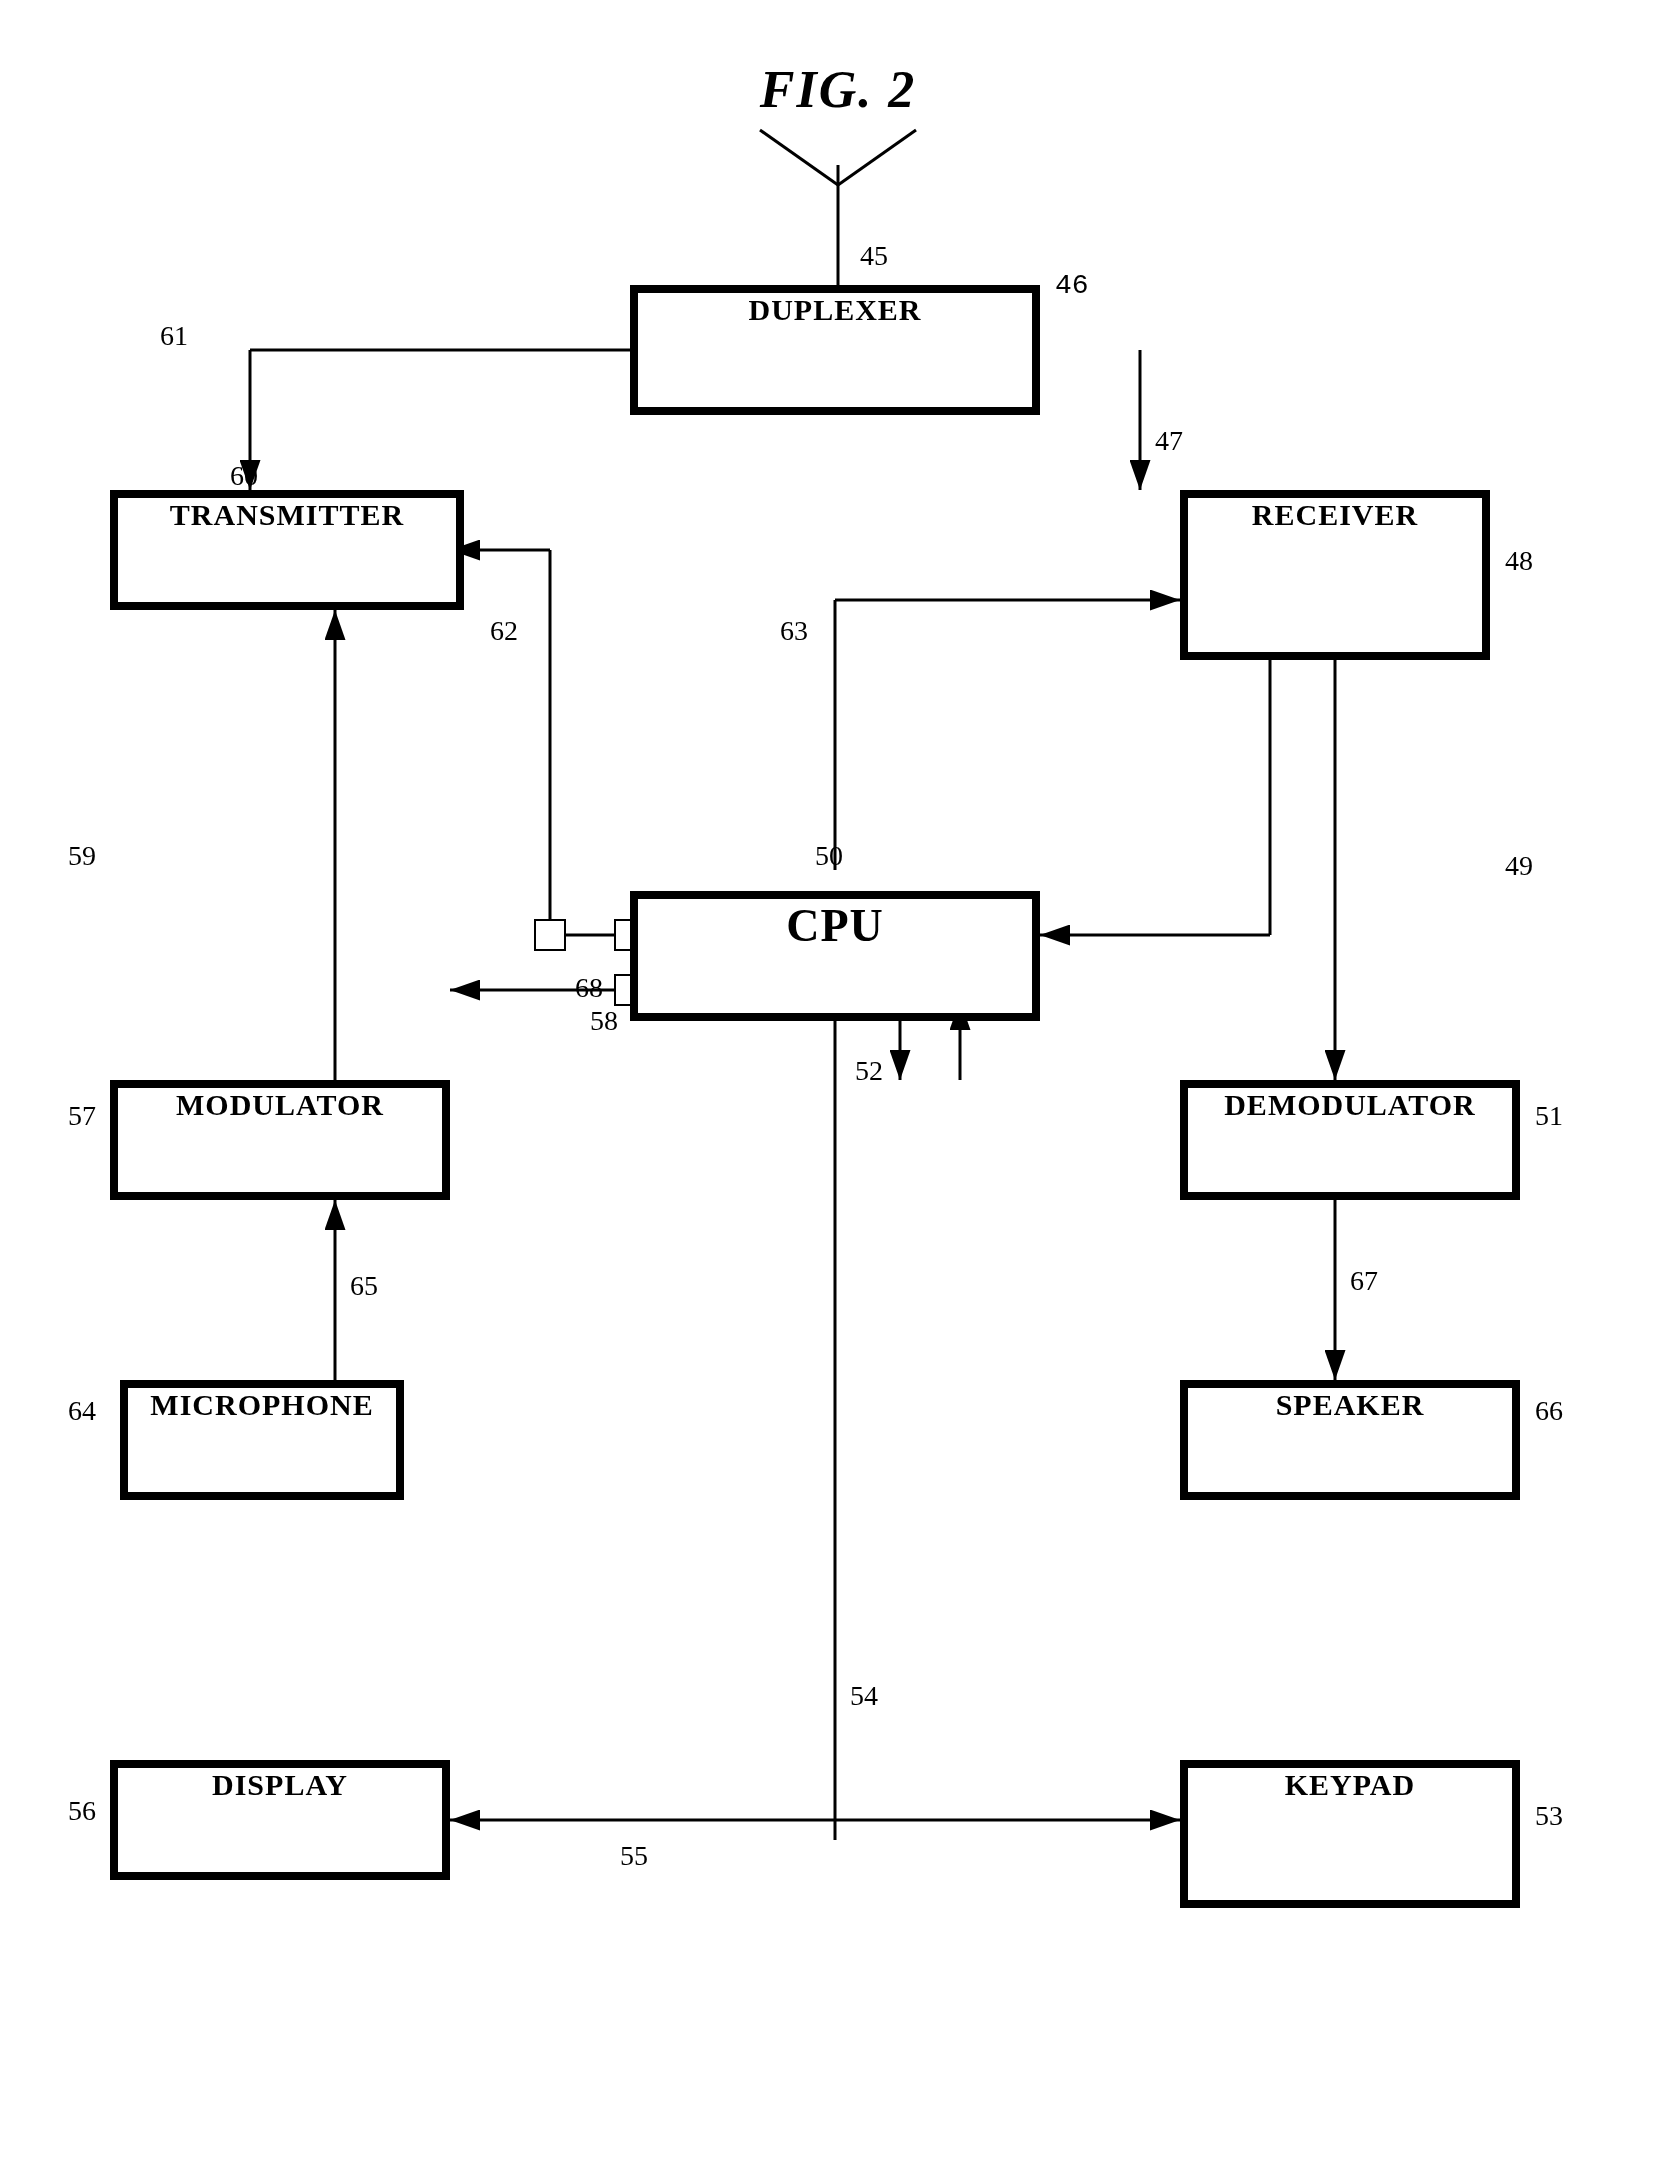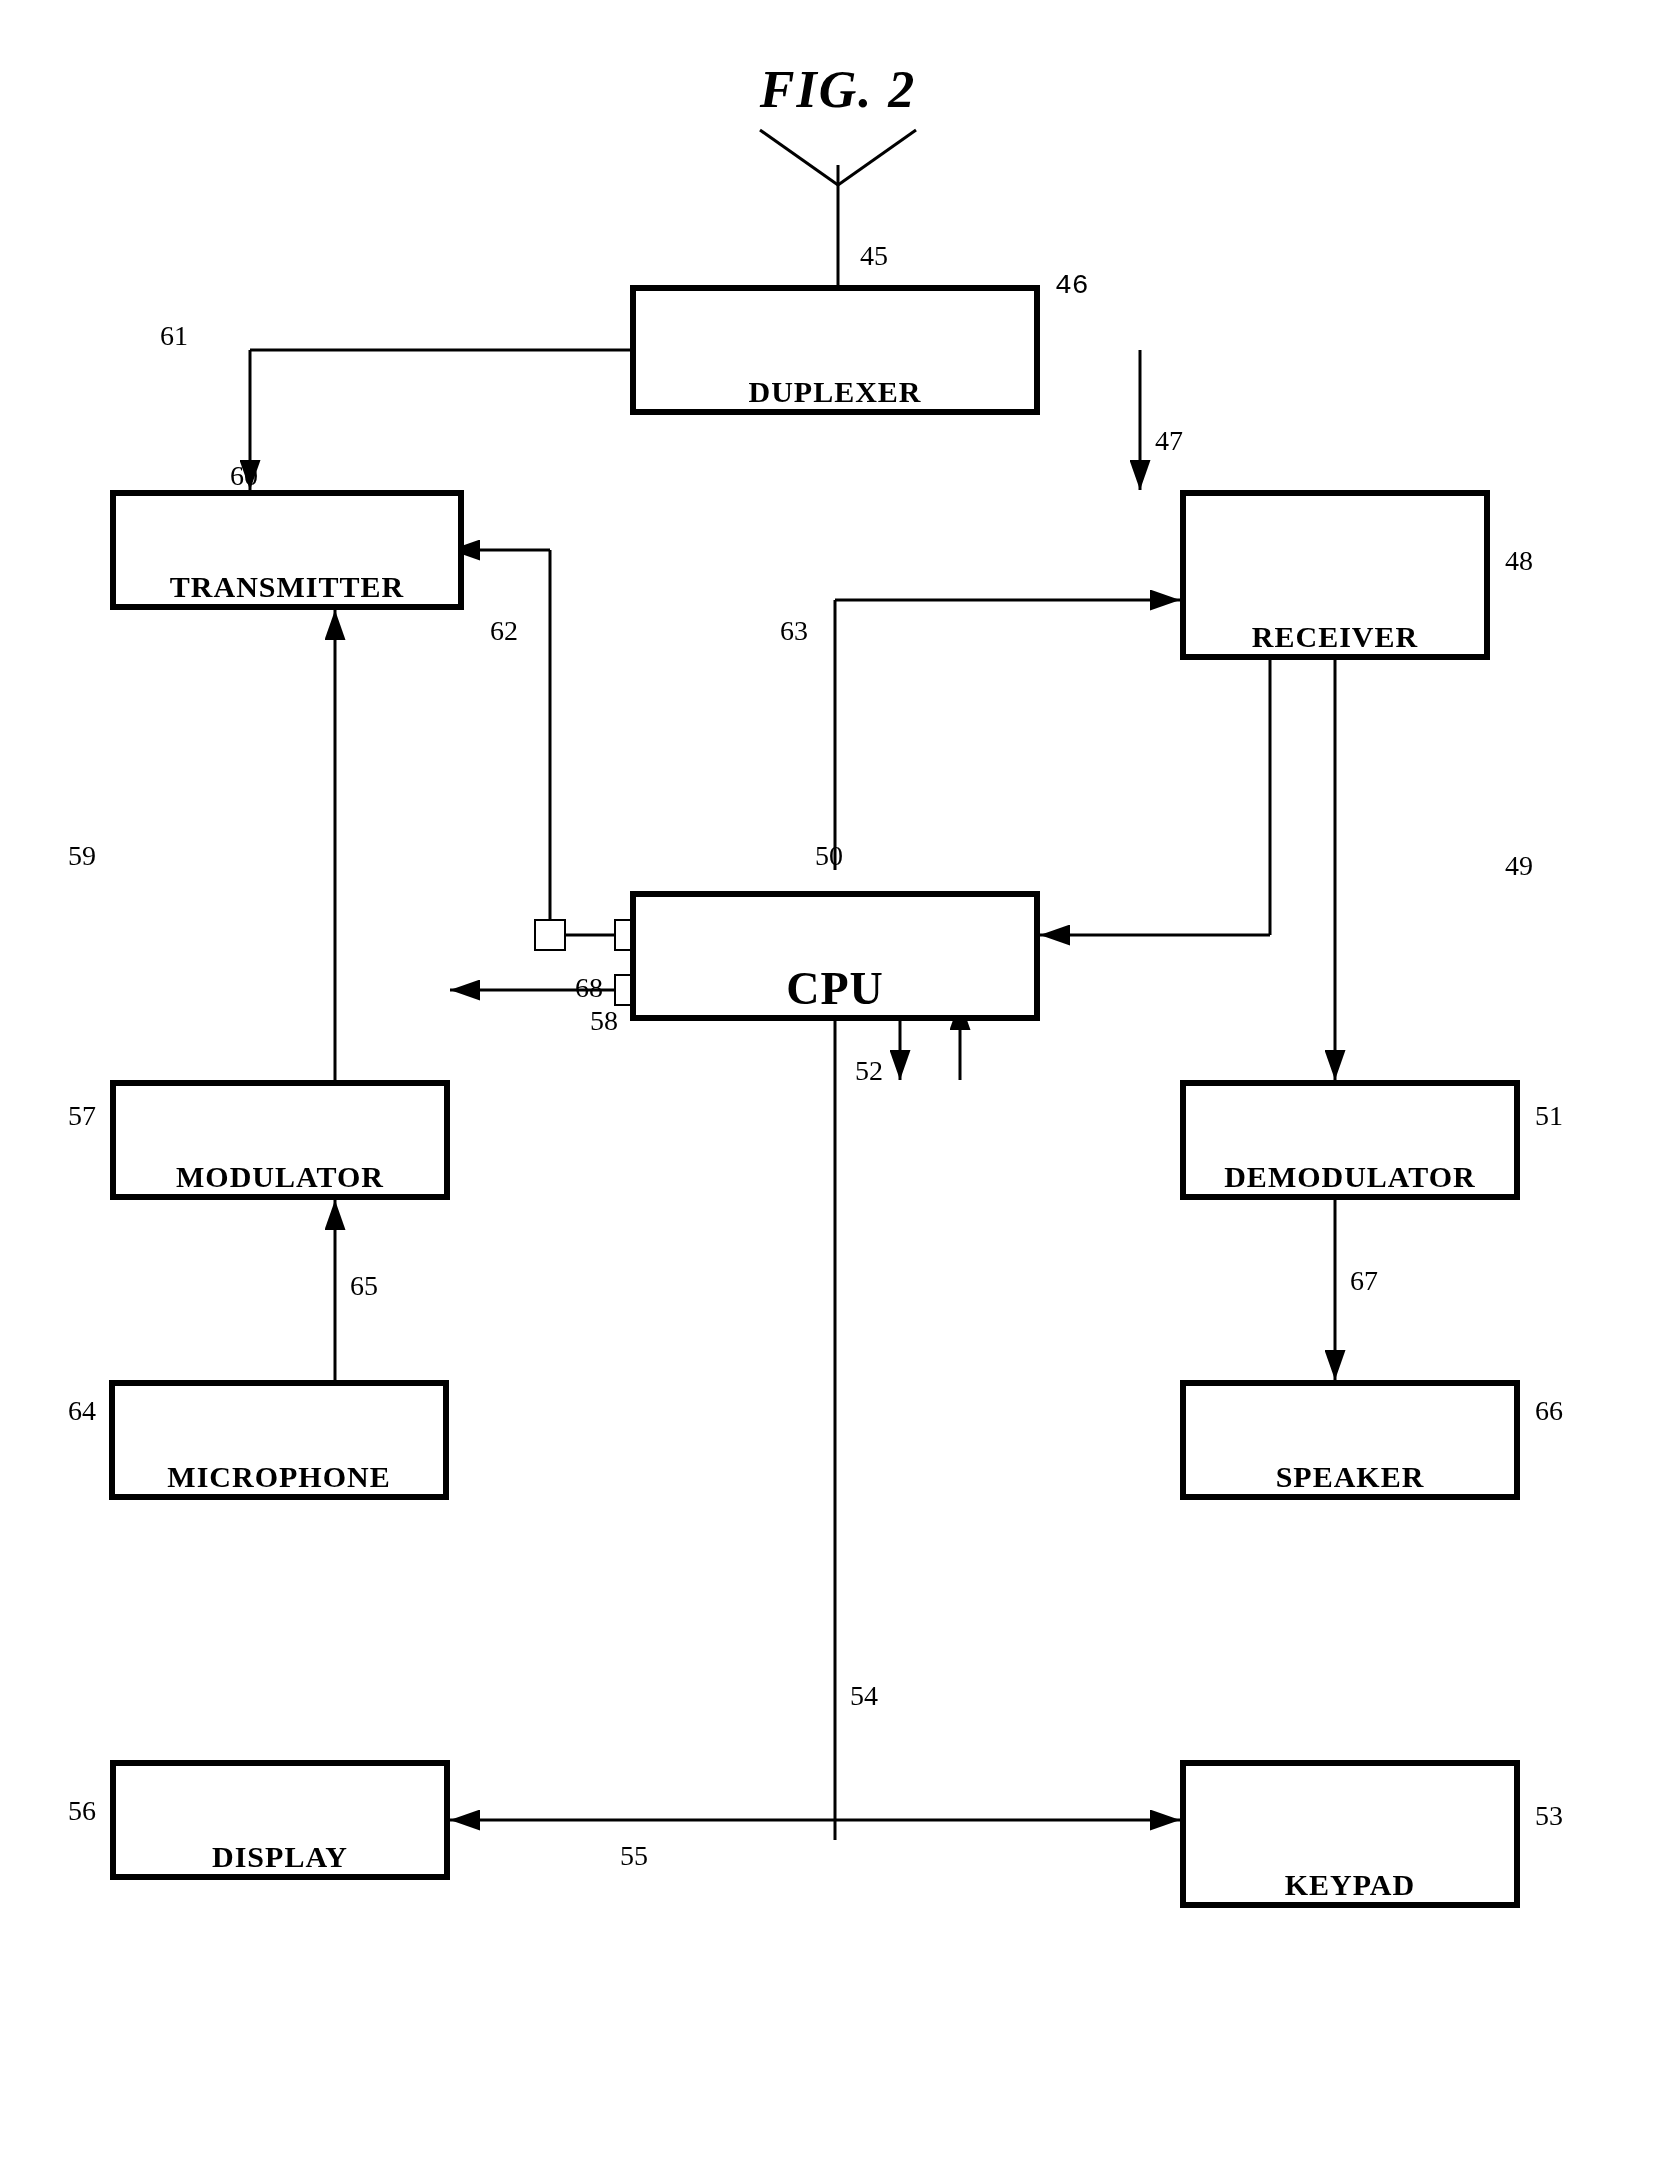--- a/index.html
+++ b/index.html
@@ -26,23 +26,23 @@
       transform: translateX(-50%);
       font-size: 52px;
       font-weight: bold;
       font-style: italic;
       letter-spacing: 2px;
     }
 
     
     .block {
       position: absolute;
-      border: 6px solid #000000;
+      border: 8px solid #000000;
       display: flex;
-      align-items: flex-end;
+      align-items: flex-start;
       justify-content: center;
       background: #fff;
       font-size: 30px;
       font-weight: bold;
       letter-spacing: 1px;
       text-align: center;
     }
 
     
     .svg-overlay {
@@ -142,21 +142,21 @@
   </div>
 
   <div class="block" style="left:110px; top:1080px; width:340px; height:120px;">
     <span>MODULATOR</span>
   </div>
 
   <div class="block" style="left:1180px; top:1080px; width:340px; height:120px;">
     <span>DEMODULATOR</span>
   </div>
 
-  <div class="block" style="left:109px; top:1380px; width:340px; height:120px;">
+  <div class="block" style="left:120px; top:1380px; width:284px; height:120px;">
     <span>MICROPHONE</span>
   </div>
 
   <div class="block" style="left:1180px; top:1380px; width:340px; height:120px;">
     <span>SPEAKER</span>
   </div>
 
   <div class="block" style="left:110px; top:1760px; width:340px; height:120px;">
     <span>DISPLAY</span>
   </div>

